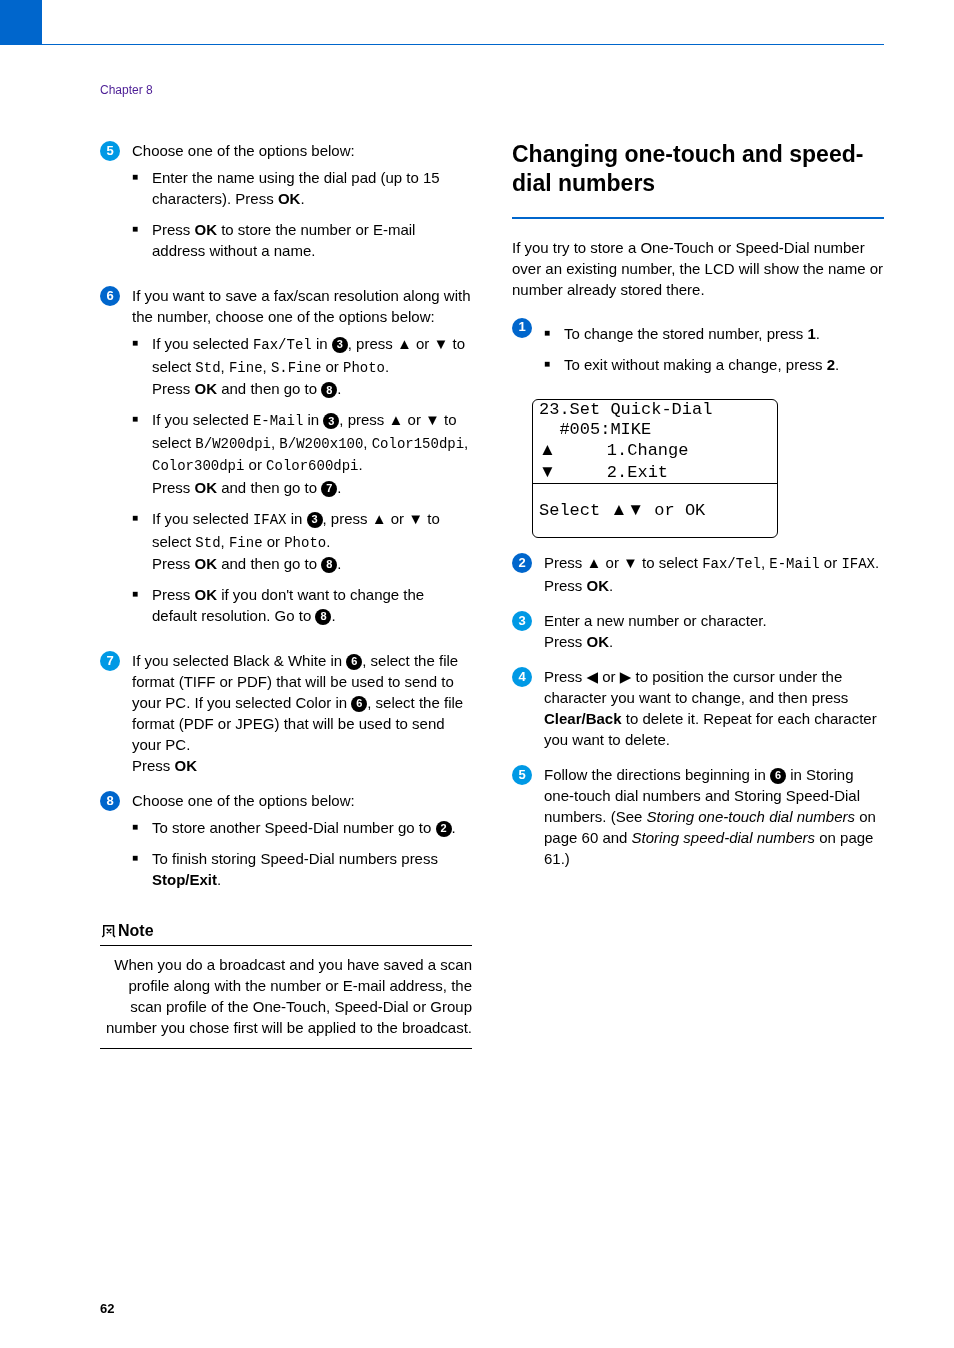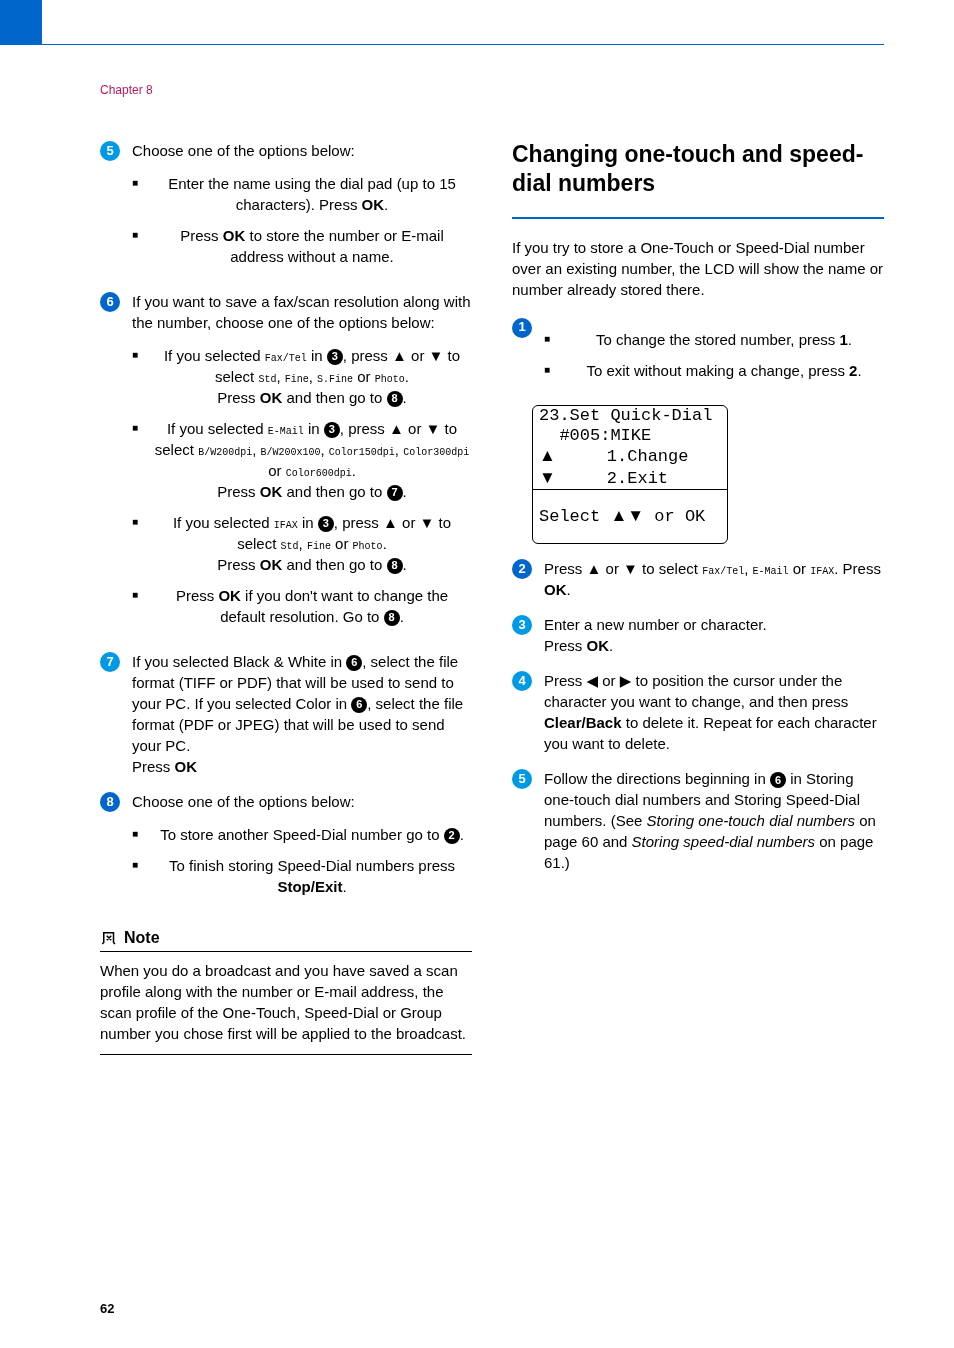--- a/index.html
+++ b/index.html
@@ -29,21 +29,21 @@
       left: 42px;
       right: 70px;
       height: 1px;
       background: #0066cc;
     }
     .chapter-label {
       position: absolute;
       top: 82px;
       left: 100px;
       font-size: 12px;
-      color: #be185d;
+      color: #4c1d95;
     }
     .content {
       padding: 140px 70px 30px 100px;
       display: flex;
       gap: 40px;
     }
     .col {
       flex: 1;
     }
     .step {
@@ -64,38 +64,37 @@
       color: #fff;
       margin-top: 1px;
     }
     .step-num.blue { background: #0099e5; }
     .step-num.darkblue { background: #0066cc; }
     .step-body {
       flex: 1;
     }
     .bullet-list {
       list-style: none;
-      margin-top: 12px;
-      text-align: center;
+      margin-top: 6px;
     }
     .bullet-list li {
       position: relative;
       padding-left: 20px;
       margin-bottom: 10px;
     }
     .bullet-list li:before {
       content: "■";
       position: absolute;
       left: 0;
       top: 3px;
       font-size: 10px;
     }
     .mono {
       font-family: "Courier New", monospace;
-      font-size: 10px;
+      font-size: 14px;
     }
     .ref-circle {
       display: inline-flex;
       width: 16px;
       height: 16px;
       border-radius: 50%;
       background: #000;
       color: #fff;
       font-size: 11px;
       align-items: center;
@@ -103,35 +102,36 @@
       vertical-align: middle;
       font-weight: bold;
     }
     .note-section {
       margin-top: 20px;
       margin-bottom: 16px;
     }
     .note-header {
       display: flex;
       align-items: center;
-      gap: 6px;
+      gap: 0;
       border-bottom: 1px solid #000;
       padding-bottom: 2px;
       margin-bottom: 8px;
     }
     .note-icon {
       width: 18px;
       height: 18px;
     }
     .note-title {
       font-weight: bold;
       font-size: 16px;
     }
     .note-body {
       margin-left: 0;
+      text-align: right;
     }
     .note-end-line {
       border-bottom: 1px solid #000;
       margin-top: 10px;
     }
     .section-title {
       font-size: 23px;
       font-weight: bold;
       margin-bottom: 19px;
       line-height: 1.25;
@@ -142,21 +142,21 @@
       margin-bottom: 18px;
     }
     .lcd-box {
       border: 1.5px solid #000;
       border-radius: 6px;
       padding: 0;
       margin: 8px 0 14px 20px;
       font-family: "Lucida Console","Courier New", monospace;
       font-size: 17px;
       line-height: 1.2;
-      width: 196px;
+      width: 246px;
       overflow: hidden;
     }
     .lcd-box .lcd-line {
       padding: 0 6px;
       white-space: pre;
     }
     .lcd-box .lcd-footer {
       border-top: 1.5px solid #000;
       padding: 16px 6px;
     }

